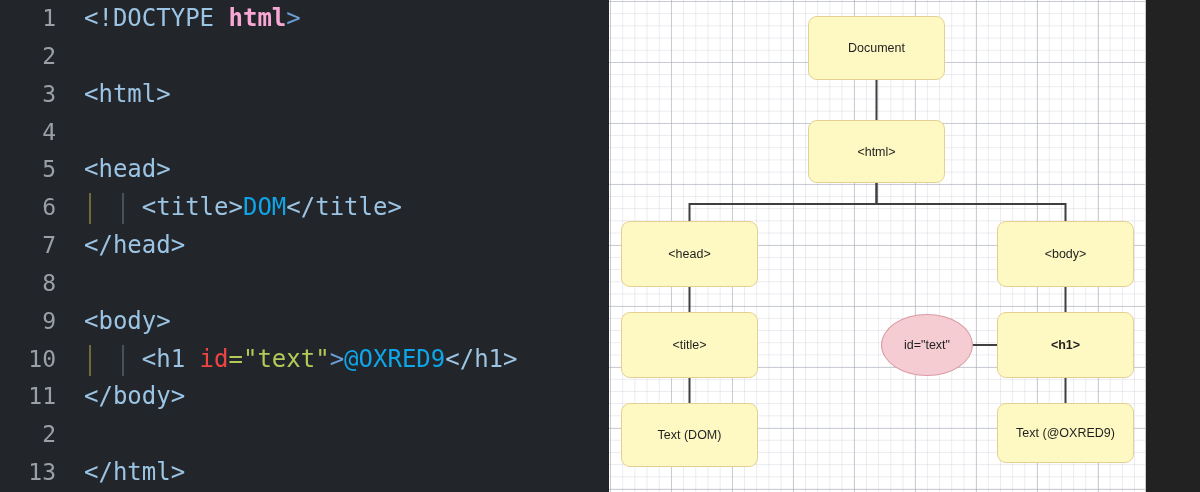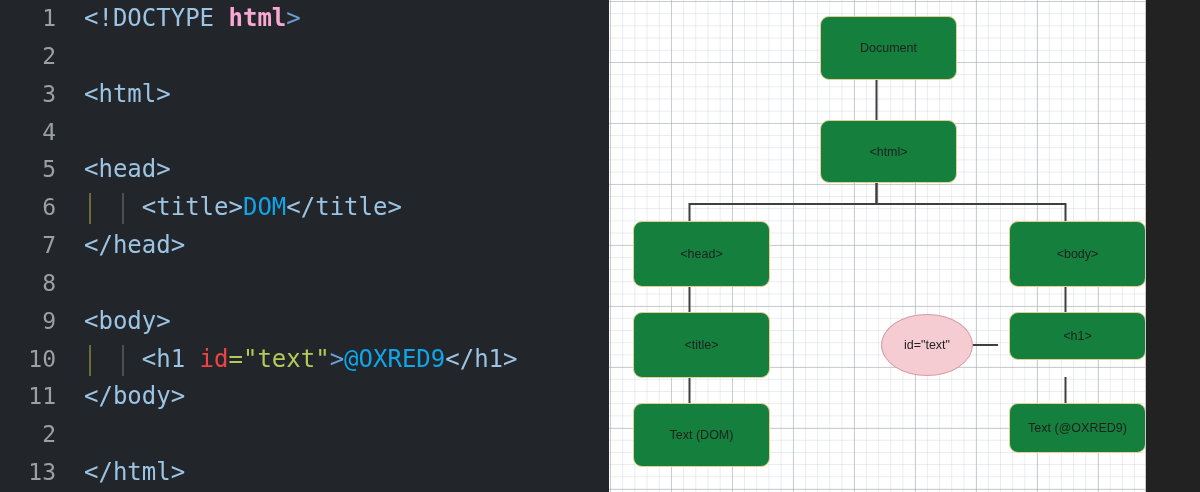--- a/index.html
+++ b/index.html
@@ -104,24 +104,23 @@
     box-sizing: border-box;
     display: flex;
     align-items: center;
     justify-content: center;
     font-family: "Liberation Sans", sans-serif;
     font-size: 12.5px;
     color: #1f1f1f;
     text-align: center;
   }
   .node.box {
-    background: #15803d;
+    background: #fef9c3;
     border: 1.4px solid #e6cf92;
     border-radius: 9px;
-    margin-left: 12px;
   }
   .node.ellipse {
     background: #f4ccd2;
     border: 1.4px solid #d99ba6;
     border-radius: 50%;
   }
 
   
   #right-gutter {
     position: absolute;
@@ -185,30 +184,30 @@
         </div>
         <div class="node box" style="left: 12px; top: 221px; width: 137px; height: 66px;">
           <span>&lt;head&gt;</span>
         </div>
         <div class="node box" style="left: 388px; top: 221px; width: 137px; height: 66px;">
           <span>&lt;body&gt;</span>
         </div>
         <div class="node box" style="left: 12px; top: 312px; width: 137px; height: 66px;">
           <span>&lt;title&gt;</span>
         </div>
-        <div class="node box" style="left: 388px; top: 312px; width: 137px; height: 48px;">
+        <div class="node box" style="left: 388px; top: 312px; width: 137px; height: 66px; font-weight: bold;">
           <span>&lt;h1&gt;</span>
         </div>
         <div class="node ellipse" style="left: 272px; top: 314px; width: 92px; height: 62px;">
           <span>id="text"</span>
         </div>
         <div class="node box" style="left: 12px; top: 403px; width: 137px; height: 64px;">
           <span>Text (DOM)</span>
         </div>
-        <div class="node box" style="left: 388px; top: 403px; width: 137px; height: 50px;">
+        <div class="node box" style="left: 388px; top: 403px; width: 137px; height: 60px;">
           <span>Text (@OXRED9)</span>
         </div>
       </div>
   </div>
 
   <div id="right-gutter"></div>
 
 </div>
 
 </body></html>

